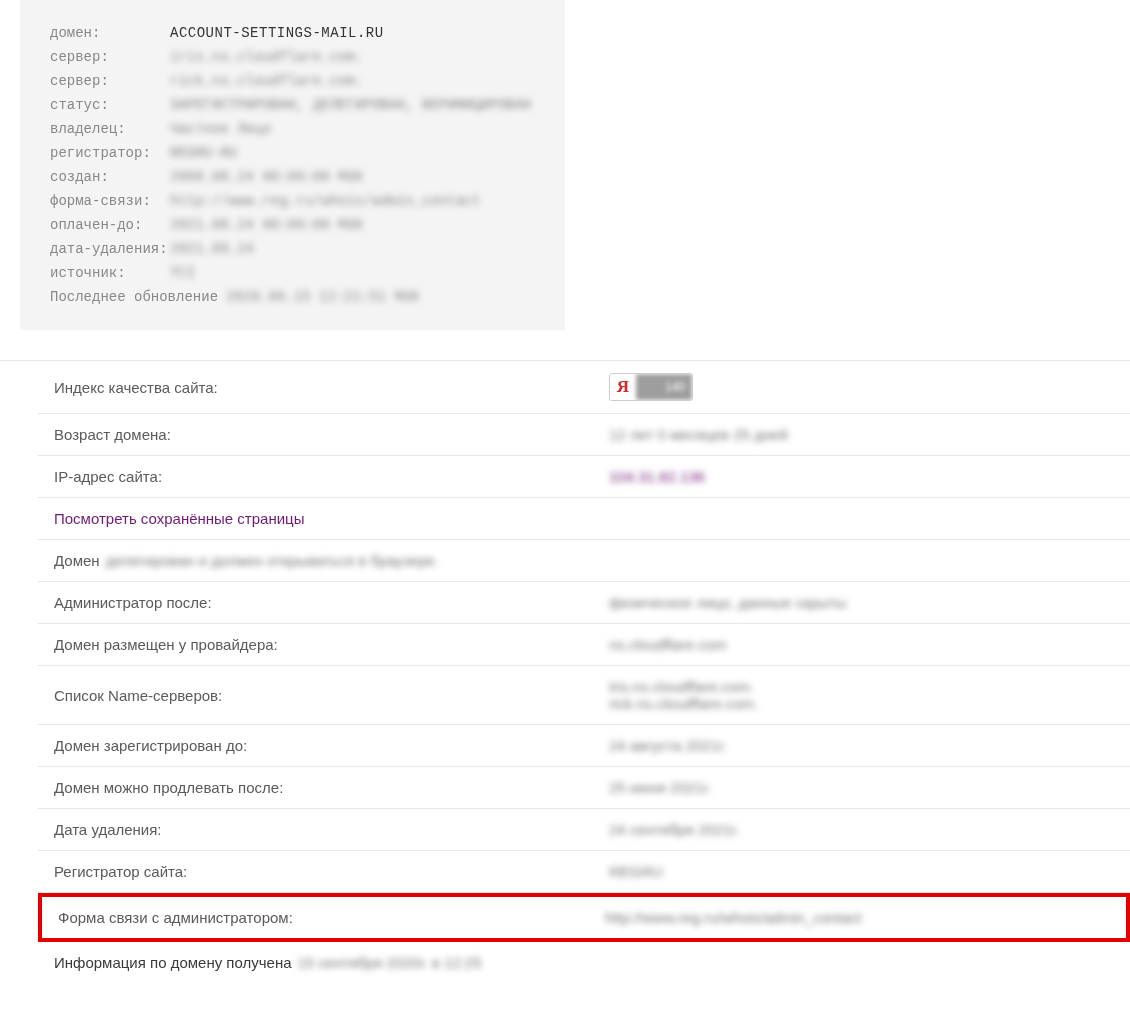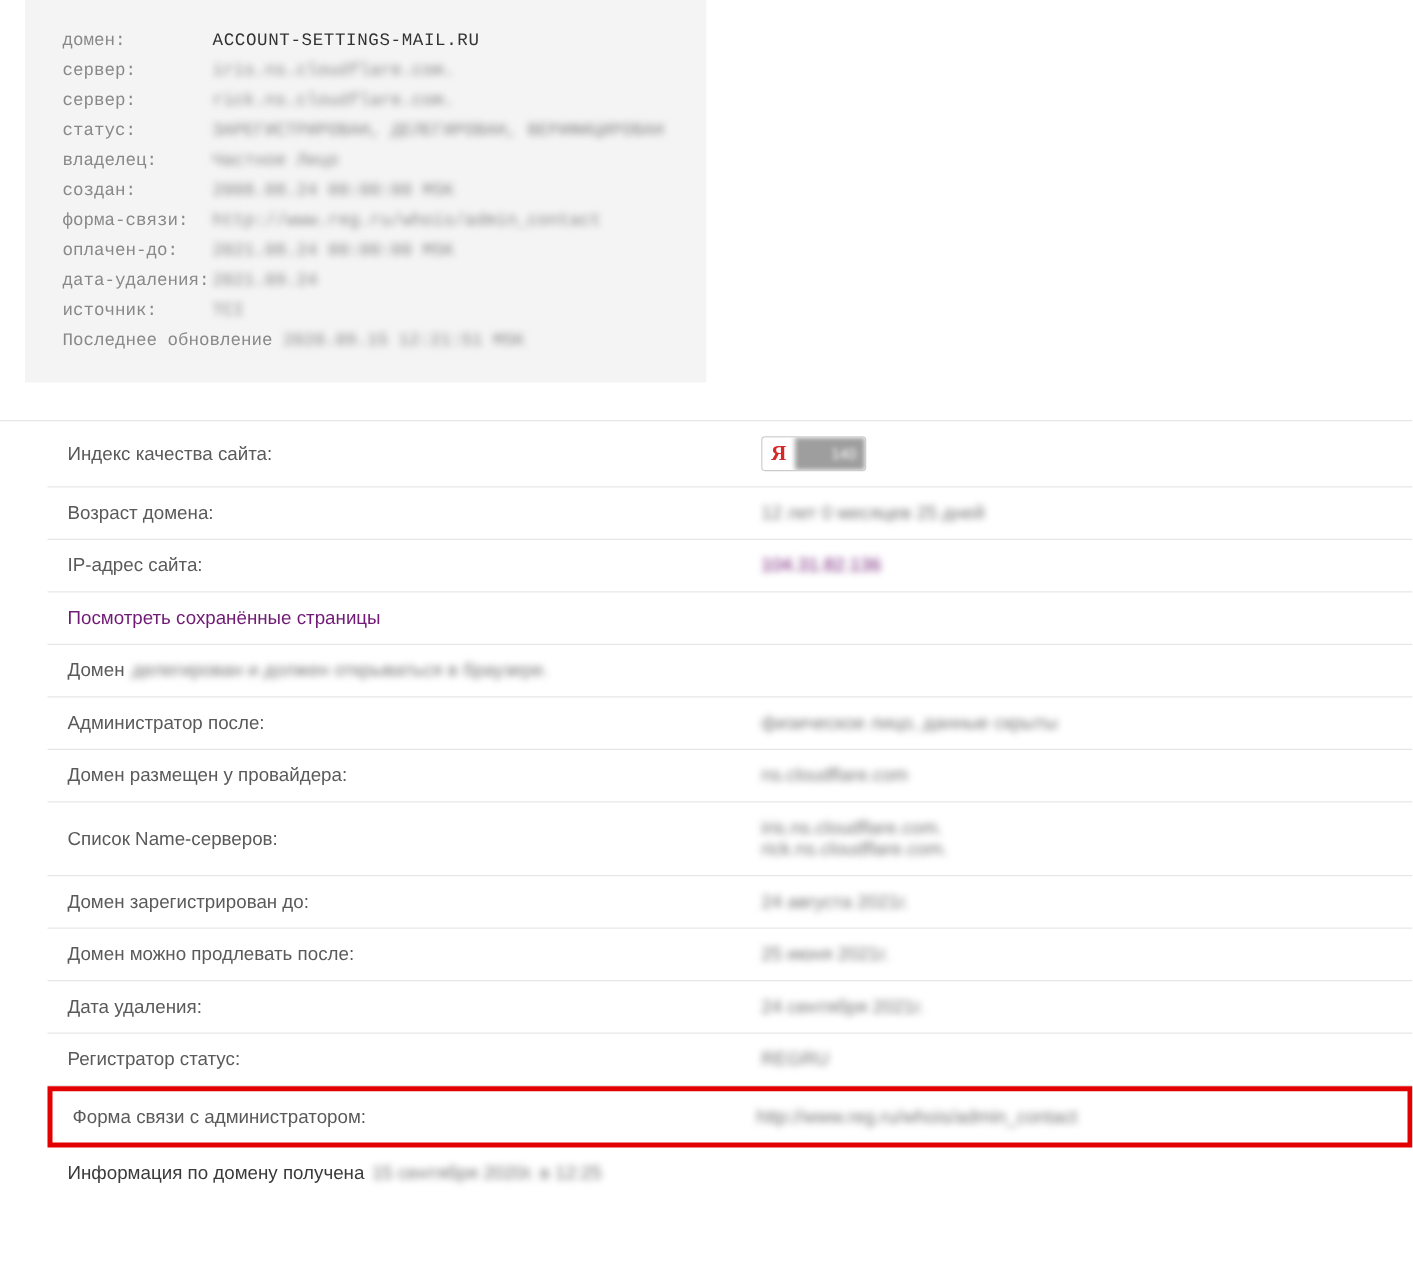--- a/index.html
+++ b/index.html
@@ -104,20 +104,24 @@
       </div>
     <div class="whois-row">
         <span class="whois-label">статус:</span>
         <span class="whois-value">ЗАРЕГИСТРИРОВАН, ДЕЛЕГИРОВАН, ВЕРИФИЦИРОВАН</span>
       </div>
     <div class="whois-row">
         <span class="whois-label">владелец:</span>
         <span class="whois-value">Частное Лицо</span>
       </div>
     <div class="whois-row">
+        <span class="whois-label">регистратор:</span>
+        <span class="whois-value">REGRU-RU</span>
+      </div>
+    <div class="whois-row">
         <span class="whois-label">создан:</span>
         <span class="whois-value">2008.08.24 00:00:00 MSK</span>
       </div>
     <div class="whois-row">
         <span class="whois-label">форма-связи:</span>
         <span class="whois-value">http://www.reg.ru/whois/admin_contact</span>
       </div>
     <div class="whois-row">
         <span class="whois-label">оплачен-до:</span>
         <span class="whois-value">2021.08.24 00:00:00 MSK</span>
@@ -182,21 +186,21 @@
     </div>
     <div class="info-row">
       <div class="info-label">Домен можно продлевать после:</div>
       <div class="info-value">25 июня 2021г.</div>
     </div>
     <div class="info-row">
       <div class="info-label">Дата удаления:</div>
       <div class="info-value">24 сентября 2021г.</div>
     </div>
     <div class="info-row">
-      <div class="info-label">Регистратор статус:</div>
+      <div class="info-label">Регистратор сайта:</div>
       <div class="info-value">REGRU</div>
     </div>
     <div class="info-row highlighted">
       <div class="info-label" style="width:547px">Форма связи с администратором:</div>
       <div class="info-value">http://www.reg.ru/whois/admin_contact</div>
     </div>
     <div class="info-row no-border received">
       <span>Информация по домену получена</span>
       <span class="tail">15 сентября 2020г. в 12:25</span>
     </div>

